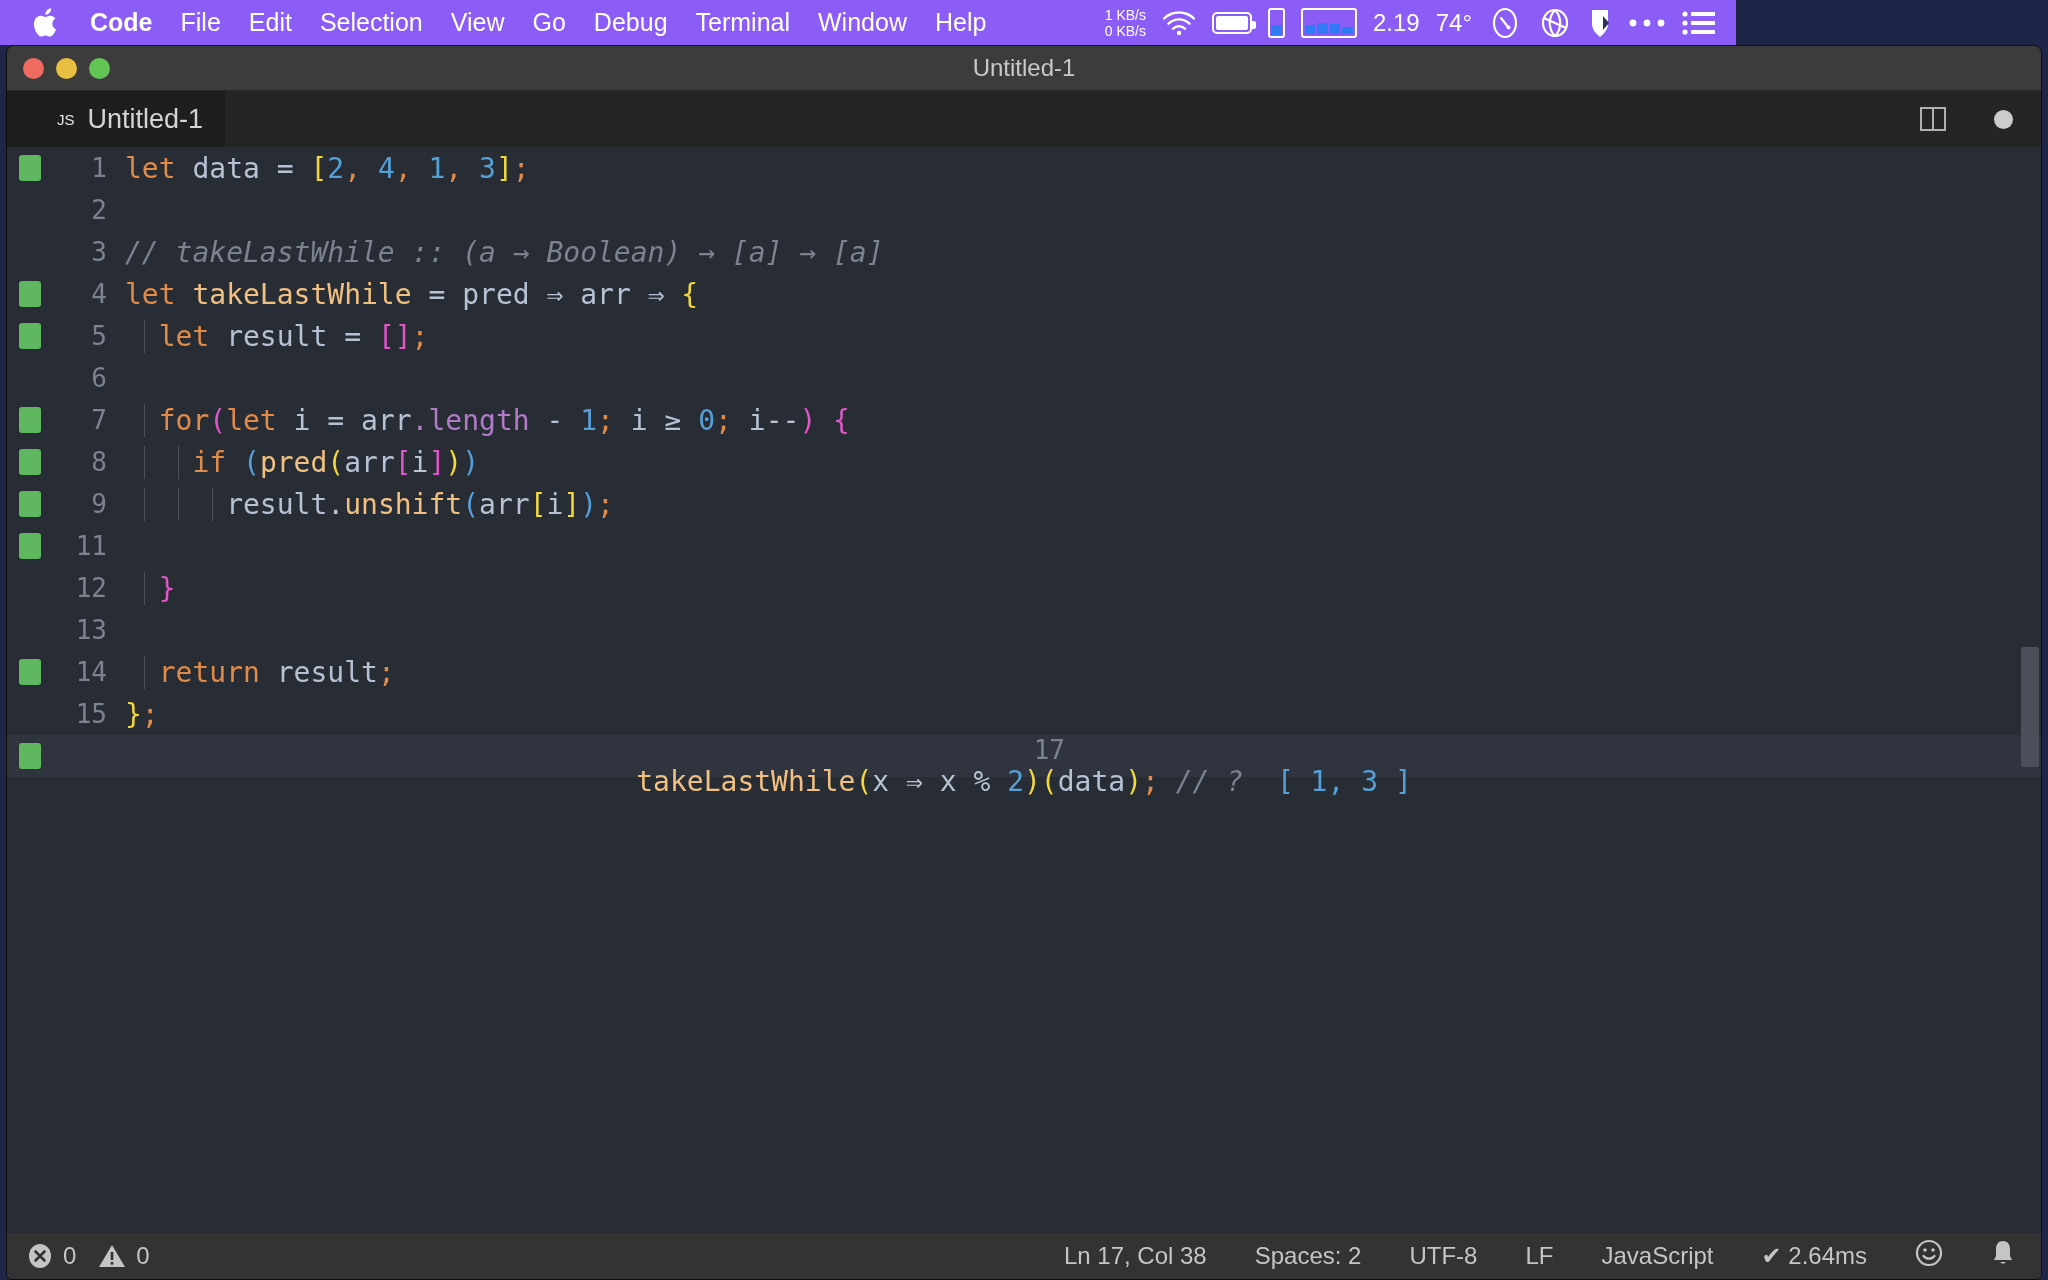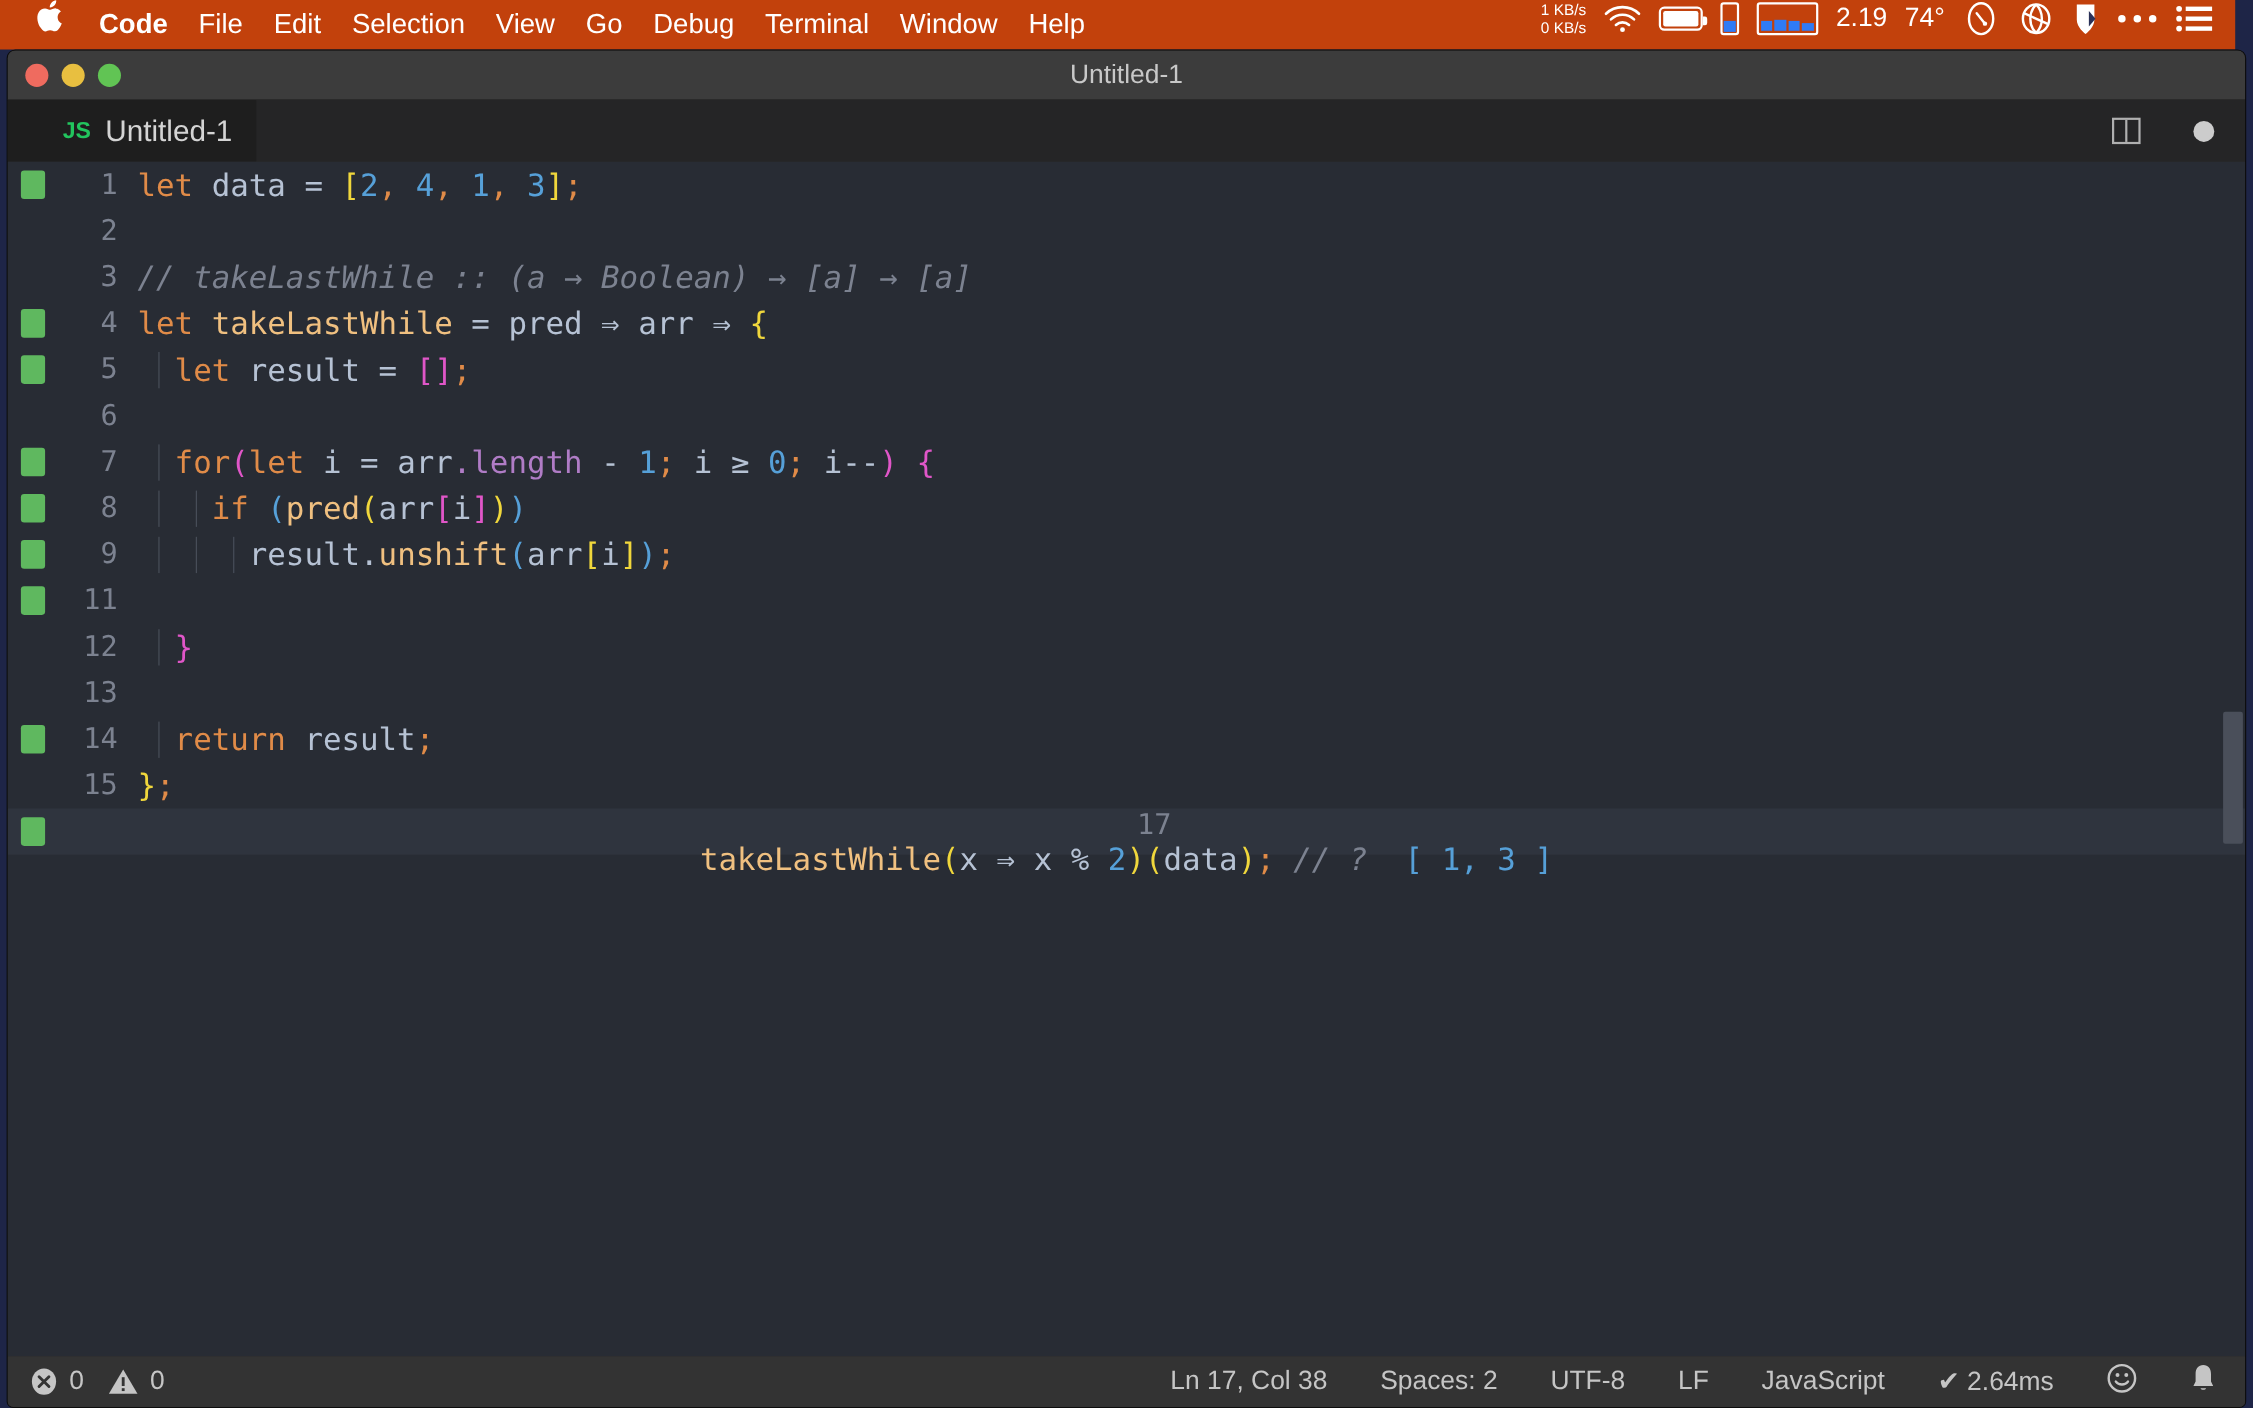--- a/index.html
+++ b/index.html
@@ -6,23 +6,23 @@
   html, body {
     width: 2048px; height: 1280px;
     overflow: hidden;
     background: #1e2547;
     font-family: "Liberation Sans", sans-serif;
   }
 
   
   #menubar {
     position: absolute; top: 0; left: 0;
-    width: 2032px; height: 45px;
-    background: #c2410c;
-    display: flex; align-items: flex-start;
+    width: 1736px; height: 45px;
+    background: #8b5cf6;
+    display: flex; align-items: center;
     color: #ffffff;
   }
   #menubar .apple-logo {
     width: 26px; height: 30px;
     margin-left: 32px; margin-right: 18px;
     position: relative; flex: none;
   }
   #menubar .apple-logo svg { display:block; }
   #menu-items { display: flex; align-items: center; }
   .menu-item {
@@ -105,21 +105,21 @@
   #tabbar {
     height: 56px; background: #252526;
     display: flex; align-items: center;
     position: relative;
   }
   #tab {
     height: 56px; display: flex; align-items: center;
     padding: 0 22px 0 50px; background: #1e1e1e;
     gap: 13px;
   }
-  .js-badge { color: #22c55e; font-size: 21px; font-weight: bold; }
+  .js-badge { color: #e5e5e5; font-size: 15px; font-weight: normal; }
   .tab-label { color: #d4d4d4; font-size: 27px; }
   #tab-actions {
     margin-left: auto; display:flex; align-items:center; gap: 48px;
     padding-right: 28px;
   }
   .split-icon { width: 26px; height: 24px; border: 2.5px solid #b0b0b0; display:flex; }
   .split-icon i { flex:1; border-right: 2.5px solid #b0b0b0; }
   .split-icon i:last-child { border-right: none; }
   .dirty-dot { width: 19px; height: 19px; border-radius: 50%; background: #cccccc; }
 

